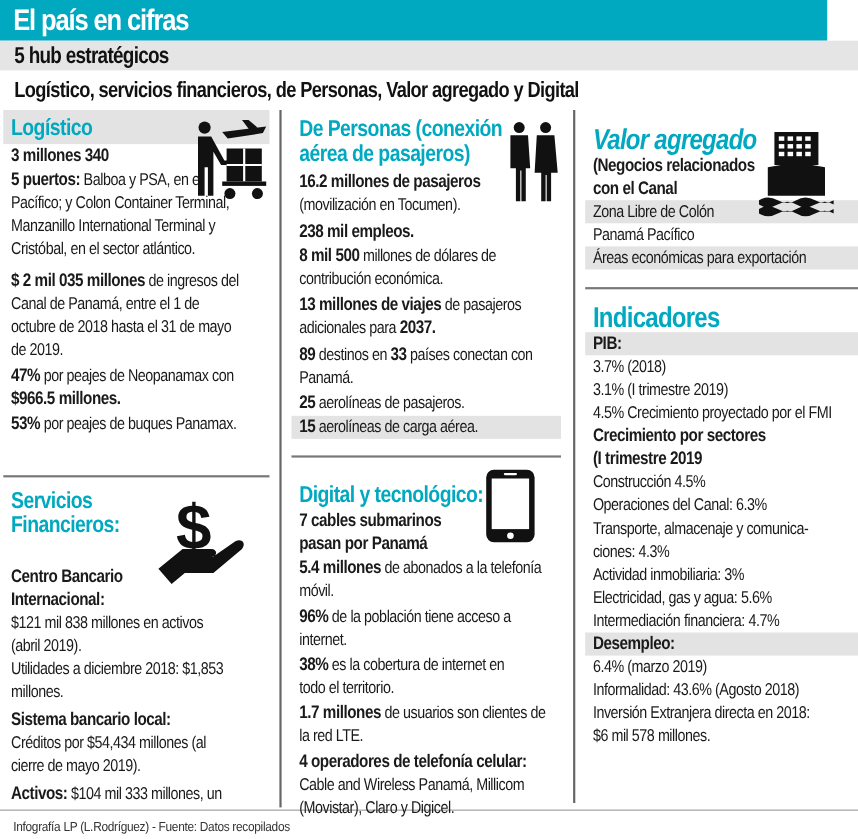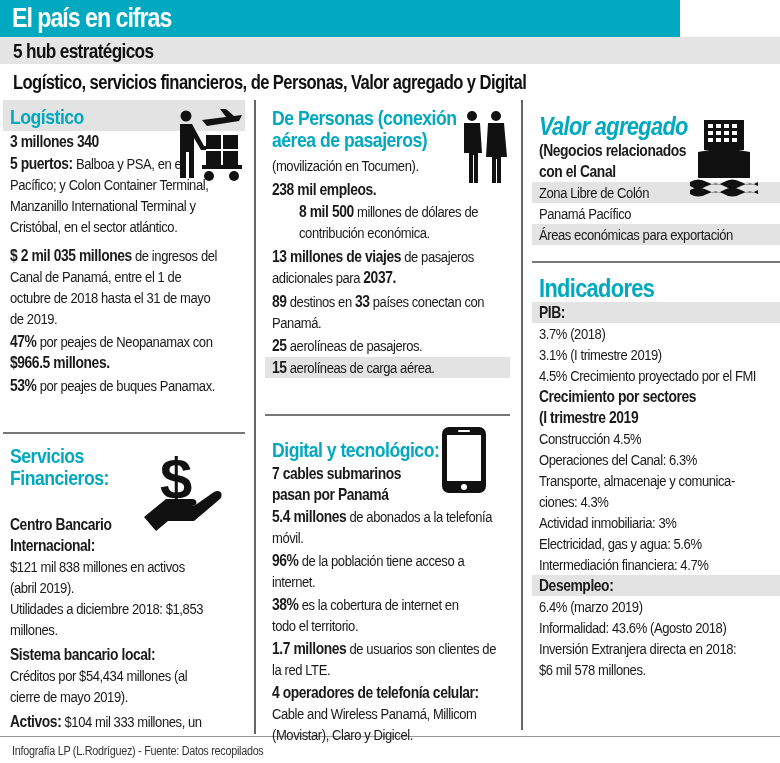--- a/index.html
+++ b/index.html
@@ -1,19 +1,19 @@
 <!DOCTYPE html>
 <html><head>
 <meta charset="utf-8">
 <style>
   * { margin:0; padding:0; box-sizing:border-box; }
   html, body { width:780px; height:763px; background:#ffffff; overflow:hidden; }
   body { font-family: "Liberation Sans", sans-serif; color:#1a1a1a; position:relative; }
 
-  .title-bar { position:absolute; left:0; top:0; width:680px; height:37px; background:#00a9c0;padding-left:26px; }
+  .title-bar { position:absolute; left:0; top:0; width:752px; height:37px; background:#00a9c0;padding-left:26px; }
   .title-bar h1 { position:absolute; left:12px; top:3px; font-size:27px; font-weight:bold; color:#ffffff; letter-spacing:-1.2px; transform:scaleX(0.86); transform-origin:left; white-space:nowrap; }
   .sub-bar { position:absolute; left:0; top:37px; width:780px; height:27px; background:#e5e5e5; }
   .sub-bar h2 { position:absolute; left:13px; top:2px; font-size:21px; font-weight:bold; color:#111; letter-spacing:-0.8px; transform:scaleX(0.82); transform-origin:left; white-space:nowrap; }
   .hubs-line { position:absolute; left:13px; top:71px; font-size:20px; font-weight:bold; color:#111; letter-spacing:-0.7px; transform:scaleX(0.83); transform-origin:left; white-space:nowrap; }
 
   .col { position:absolute; top:100px; }
   .col1 { left:3px; width:242px; }
   .col2 { left:265px; width:245px; }
   .col3 { left:532px; width:248px; }
   .vline { position:absolute; top:100px; width:2px; background:#666; }
@@ -162,27 +162,30 @@
 
 <div class="col col2">
   <div class="row" style="padding-top:7px;">
       <span class="cond sec-title">De Personas (conexión</span>
     </div>
   <div class="row" style="padding-bottom:3px;">
       <span class="cond sec-title">aérea de pasajeros)</span>
     </div>
   <div class="shade" style="padding:1px 0;">
     <div class="row">
+        <span class="cond b hd">16.2 millones de pasajeros</span>
+      </div>
+    <div class="row">
         <span class="cond">(movilización en Tocumen).</span>
       </div>
   </div>
   <div class="row" style="padding-top:2px;">
       <span class="cond b hd">238 mil empleos.</span>
     </div>
-  <div class="shade" style="padding:1px 0;margin-left:27px;">
+  <div class="shade" style="padding:1px 0;">
     <div class="row">
         <span class="cond"><span class="b hd">8 mil 500</span><span> millones de dólares de</span></span>
       </div>
     <div class="row">
         <span class="cond">contribución económica.</span>
       </div>
   </div>
   <div style="padding:2px 0;">
     <div class="row">
         <span class="cond"><span class="b hd">13 millones de viajes</span><span> de pasajeros</span></span>

